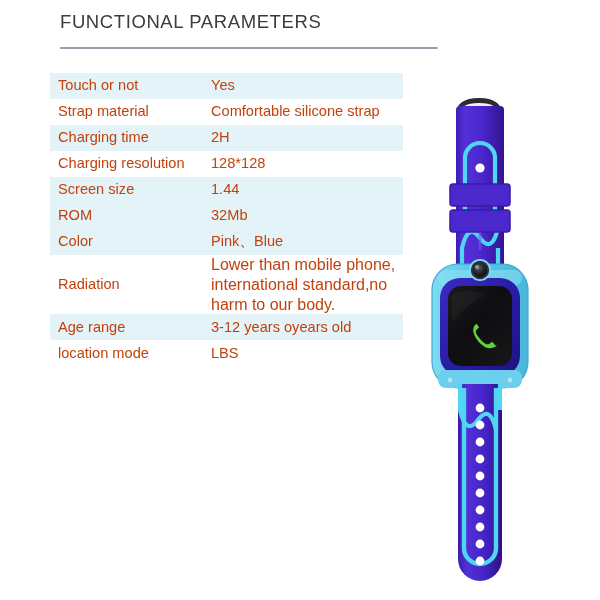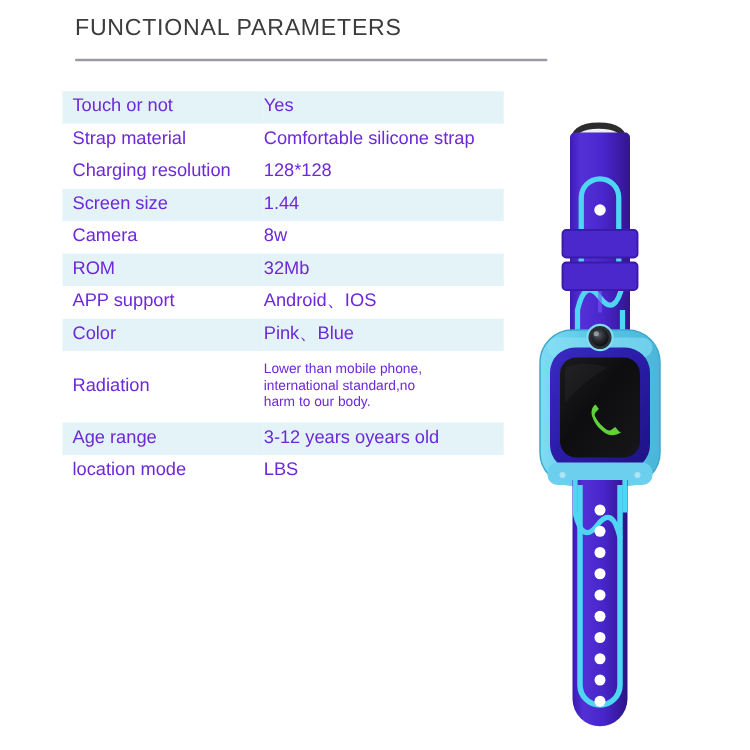--- a/index.html
+++ b/index.html
@@ -50,21 +50,21 @@
     position: absolute;
     left: 50px;
     top: 73px;
     width: 353px;
     border-collapse: collapse;
   }
   .spec-row td {
     padding: 0;
     vertical-align: middle;
     font-size: 14.6px;
-    color: #6d28d9;
+    color: #c2410c;
     line-height: 1.18;
     font-weight: 400;
     margin-left: 36px;
   }
   .spec-row.tint {
     background: #e4f3f8;
   }
   .spec-row.plain {
     background: #ffffff;
   }
@@ -75,21 +75,21 @@
   }
   .cell-value {
     padding-left: 0 !important;
     white-space: pre-line;
   }
   .spec-row.h-std td { height: 26px; }
   .spec-row.h-tall td { height: 57px; }
 
   .cell-value.multiline {
     line-height: 1.24;
-    font-size: 11px;
+    font-size: 16px;
   }
 
   
   .watch {
     position: absolute;
     left: 424px;
     top: 88px;
     width: 172px;
     height: 505px;
   }
@@ -106,39 +106,35 @@
   <table class="spec-table">
     <tbody id="spec-body">
         <tr class="spec-row tint h-std">
           <td class="cell-label">Touch or not</td>
           <td class="cell-value">Yes</td>
         </tr>
         <tr class="spec-row plain h-std">
           <td class="cell-label">Strap material</td>
           <td class="cell-value">Comfortable silicone strap</td>
         </tr>
+        <tr class="spec-row tint h-std">
+          <td class="cell-label">Charging time</td>
+          <td class="cell-value">2H</td>
+        </tr>
         <tr class="spec-row plain h-std">
           <td class="cell-label">Charging resolution</td>
           <td class="cell-value">128*128</td>
         </tr>
         <tr class="spec-row tint h-std">
           <td class="cell-label">Screen size</td>
           <td class="cell-value">1.44</td>
         </tr>
-        <tr class="spec-row plain h-std">
-          <td class="cell-label">Camera</td>
-          <td class="cell-value">8w</td>
-        </tr>
         <tr class="spec-row tint h-std">
           <td class="cell-label">ROM</td>
           <td class="cell-value">32Mb</td>
-        </tr>
-        <tr class="spec-row plain h-std">
-          <td class="cell-label">APP support</td>
-          <td class="cell-value">Android、IOS</td>
         </tr>
         <tr class="spec-row tint h-std">
           <td class="cell-label">Color</td>
           <td class="cell-value">Pink、Blue</td>
         </tr>
         <tr class="spec-row plain h-tall">
           <td class="cell-label">Radiation</td>
           <td class="cell-value multiline">Lower than mobile phone,
 international standard,no
 harm to our body.</td>

